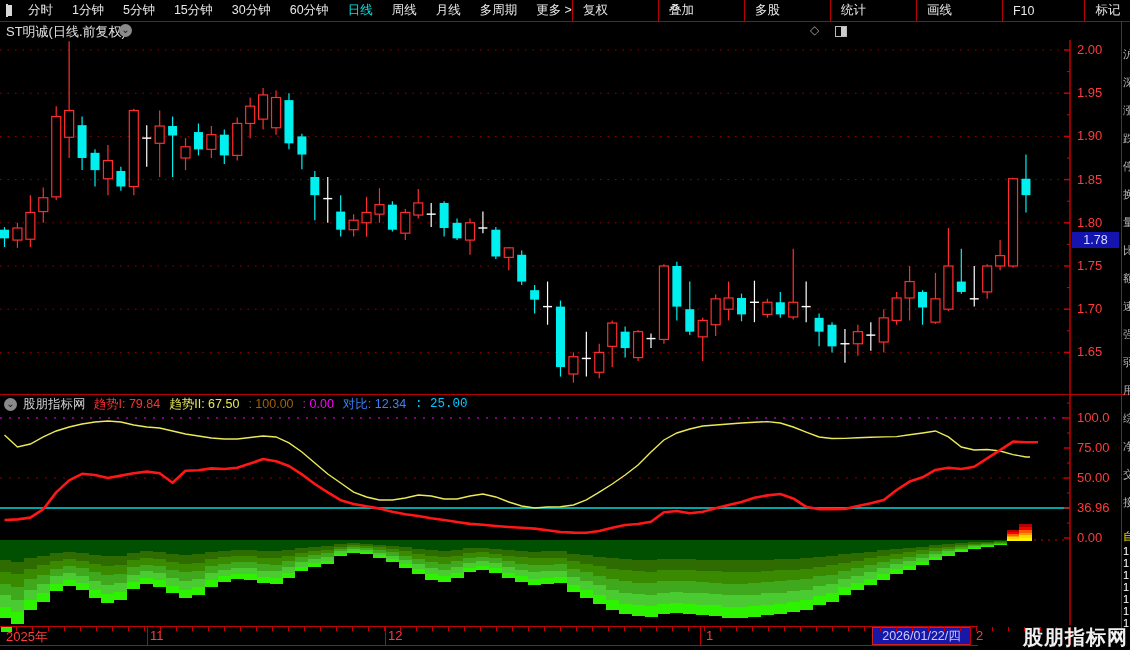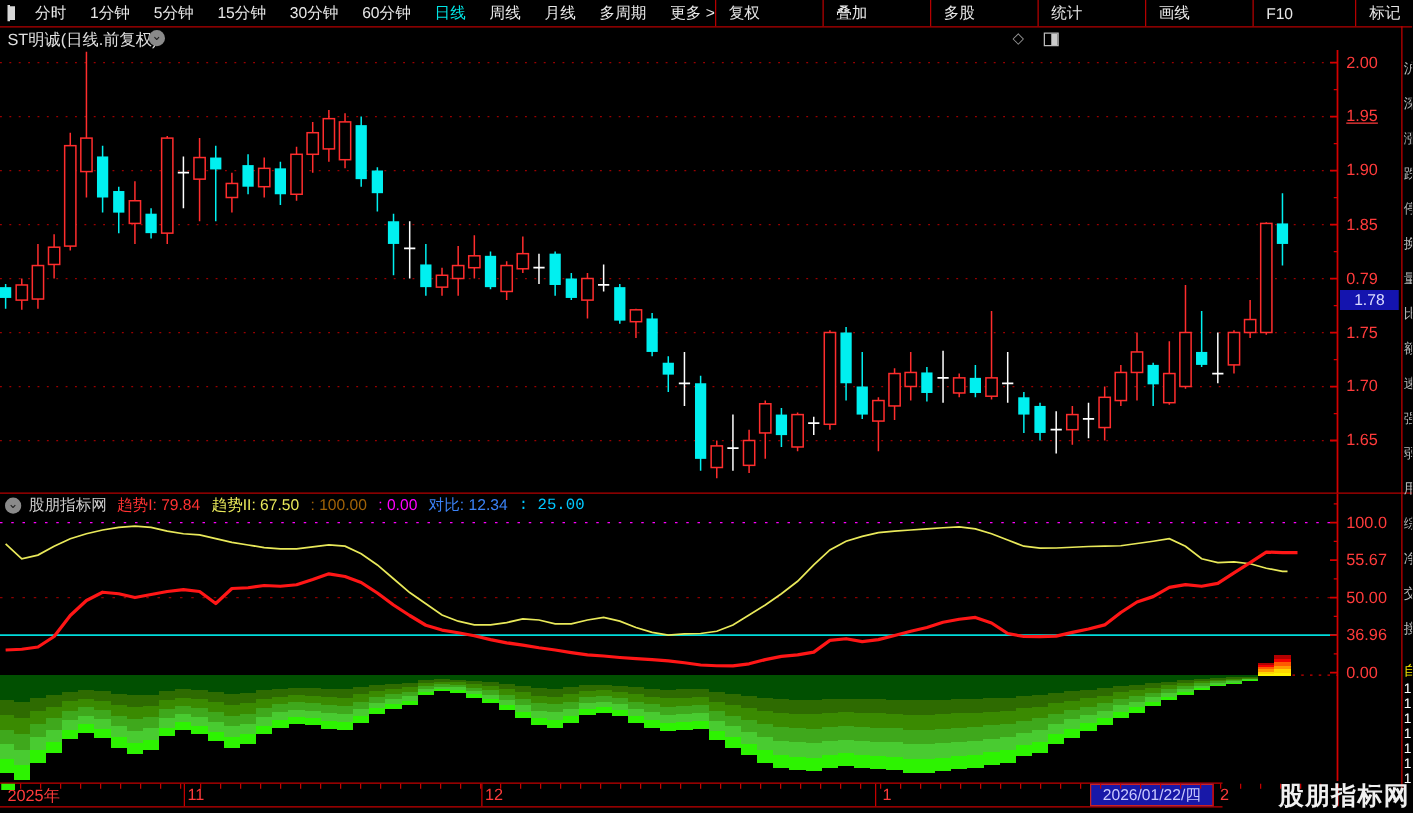--- a/index.html
+++ b/index.html
@@ -282,24 +282,24 @@
       <line x1="1000.11" y1="200.07999999999998" x2="1000.11" y2="230.3199999999999" stroke="#ff2d2d" stroke-width="1.2"></line>
       <rect x="995.61" y="215.632" width="9" height="10.367999999999995" fill="#000" stroke="#ff2d2d" stroke-width="1.2"></rect>
       <line x1="1013.04" y1="137.87199999999993" x2="1013.04" y2="227.728" stroke="#ff2d2d" stroke-width="1.2"></line>
       <rect x="1008.54" y="138.73600000000002" width="9" height="87.26399999999998" fill="#000" stroke="#ff2d2d" stroke-width="1.2"></rect>
       <line x1="1025.97" y1="114.544" x2="1025.97" y2="172.43199999999996" stroke="#00f0f0" stroke-width="1.2"></line>
       <rect x="1021.47" y="138.73600000000002" width="9" height="16.41599999999991" fill="#00f0f0"></rect>
       <line x1="1070" y1="0" x2="1070" y2="355" stroke="#d40000" stroke-width="1.4"></line>
     </svg>
   <div id="main-labels">
       <div class="axlbl" style="left: 1077px; top: 42px;">2.00</div>
-      <div class="axlbl" style="left: 1077px; top: 85.2px; text-decoration: underline;">1.95</div>
+      <div class="axlbl" style="left: 1077px; top: 85.2px;">1.95</div>
       <div class="axlbl" style="left: 1077px; top: 128.4px;">1.90</div>
       <div class="axlbl" style="left: 1077px; top: 171.6px;">1.85</div>
-      <div class="axlbl" style="left: 1077px; top: 214.8px;">0.79</div>
+      <div class="axlbl" style="left: 1077px; top: 214.8px;">1.80</div>
       <div class="axlbl" style="left: 1077px; top: 258px;">1.75</div>
       <div class="axlbl" style="left: 1077px; top: 301.2px;">1.70</div>
       <div class="axlbl" style="left: 1077px; top: 344.4px;">1.65</div>
     </div>
   <div id="last-price-tag">1.78</div>
 
   <div id="ind-border"></div>
   <svg id="indSvg" width="1130" height="230">
       <line x1="0" y1="23" x2="1070" y2="23" stroke="#ff00ff" stroke-dasharray="2 7"></line>
       <line x1="0" y1="83" x2="1070" y2="83" stroke="#8b0000" stroke-dasharray="2 7"></line>
@@ -804,21 +804,21 @@
     <span id="ind-source">股朋指标网</span>
   <span class="pair" style="color: rgb(255, 50, 50);">趋势I: 79.84</span>
       <span class="pair" style="color: rgb(233, 233, 90);">趋势II: 67.50</span>
       <span class="pair" style="color: #a16207;">: 100.00</span>
       <span class="pair" style="color: rgb(255, 0, 255);">: 0.00</span>
       <span class="pair" style="color: #3b82f6;">对比: 12.34</span>
       <span class="pair" style="color: rgb(0, 200, 255); font-family: Liberation Mono, monospace;">: 25.00</span>
     </div>
   <div id="ind-labels">
       <div class="axlbl" style="left: 1077px; top: 410px;">100.0</div>
-      <div class="axlbl" style="left: 1077px; top: 440px;">55.67</div>
+      <div class="axlbl" style="left: 1077px; top: 440px;">75.00</div>
       <div class="axlbl" style="left: 1077px; top: 470px;">50.00</div>
       <div class="axlbl" style="left: 1077px; top: 500px;">36.96</div>
       <div class="axlbl" style="left: 1077px; top: 530px;">0.00</div>
     </div>
 
   <div id="datebar">
     <span class="dlbl" style="left:6px">2025年</span>
     <span id="date-box" style="left: 872px; width: 97px;">2026/01/22/四</span>
   <div class="mtick" style="left: 16px;"></div>
       <div class="mtick" style="left: 32px;"></div>

